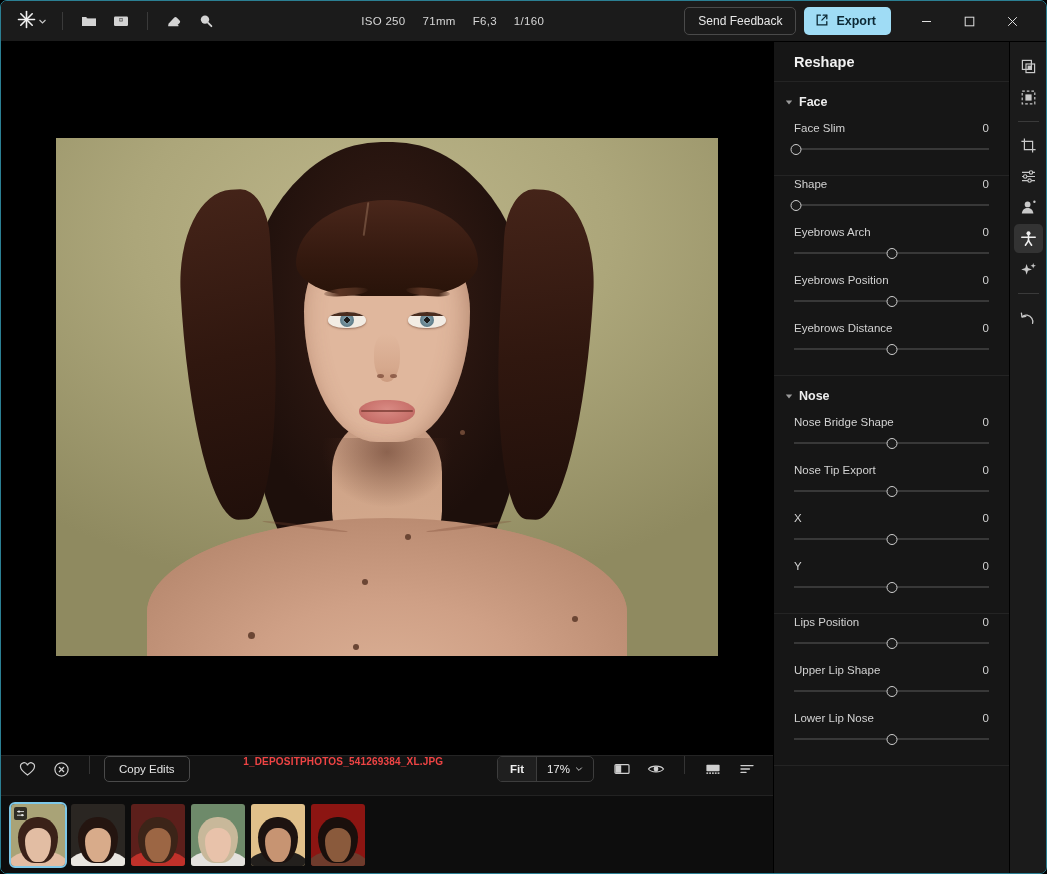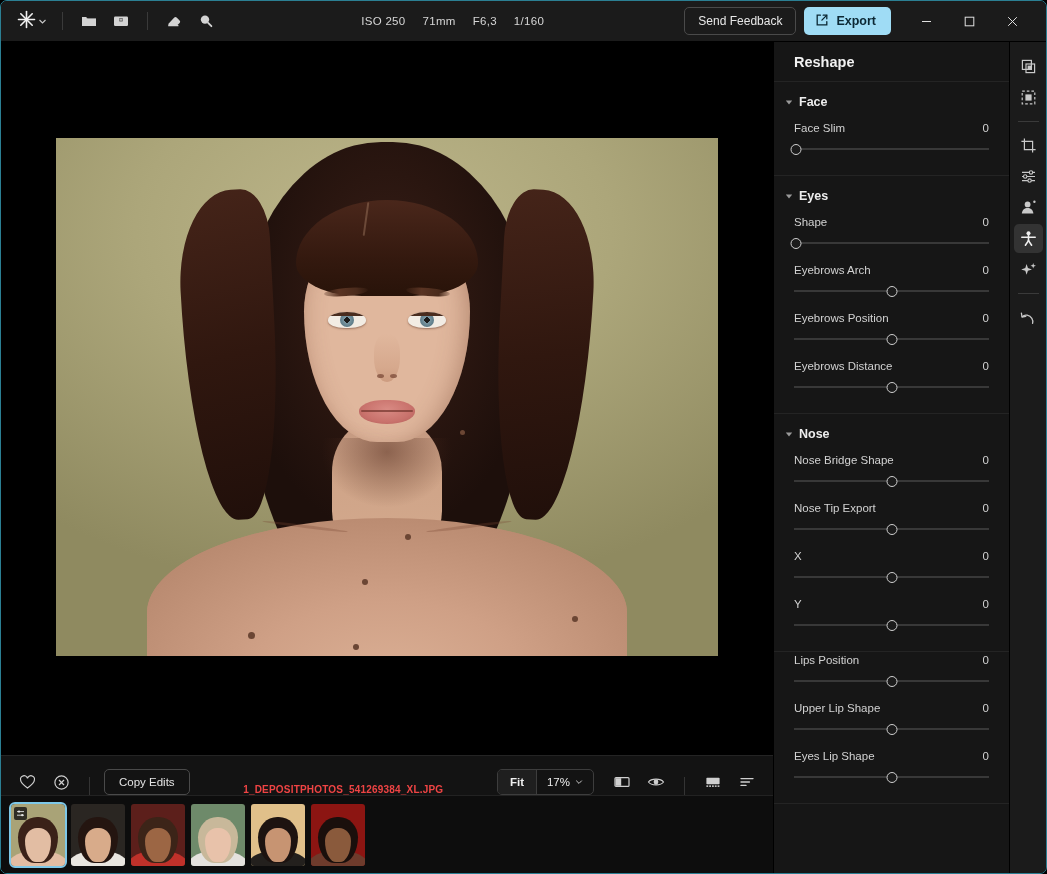--- a/index.html
+++ b/index.html
@@ -243,21 +243,21 @@
   }
   .mole { position: absolute; background: #6b4634; border-radius: 50%; }
 
   
   .statusbar {
     flex: 0 0 40px;
     height: 40px;
     background: #131313;
     border-top: 1px solid #242424;
     display: flex;
-    align-items: flex-end;
+    align-items: flex-start;
     padding: 0 12px;
     gap: 6px;
   }
   .sb-icon {
     width: 28px; height: 26px;
     display: flex; align-items: center; justify-content: center;
     border-radius: 4px; cursor: pointer;
   }
   .sb-sep { width: 1px; height: 18px; background: #343434; margin: 0 8px; }
   .copy-edits {
@@ -710,28 +710,20 @@
               <span class="sl-label">Face Slim</span>
               <span class="sl-value">0</span>
             </div>
             <div class="track">
               <div class="knob" style="left:1%;"></div>
             </div>
           </div>
         </div>
 
         <div class="section sec-pad-b">
-          <div class="section-head">
-            <span class="tri">
-              <svg width="8" height="7" viewBox="0 0 8 7">
-                  <path d="M0.8 1.5 L7.2 1.5 L4 5.5 Z" fill="#9a9a9a"></path>
-                </svg>
-            </span>
-            <span class="section-label">Eyes</span>
-          </div>
           <div class="slider-row">
             <div class="sl-top">
               <span class="sl-label">Shape</span>
               <span class="sl-value">0</span>
             </div>
             <div class="track">
               <div class="knob" style="left:1%;"></div>
             </div>
           </div>
           <div class="slider-row">
@@ -824,21 +816,21 @@
             <div class="sl-top">
               <span class="sl-label">Upper Lip Shape</span>
               <span class="sl-value">0</span>
             </div>
             <div class="track">
               <div class="knob" style="left:50%;"></div>
             </div>
           </div>
           <div class="slider-row">
             <div class="sl-top">
-              <span class="sl-label">Eyes Lip Shape</span>
+              <span class="sl-label">Lower Lip Nose</span>
               <span class="sl-value">0</span>
             </div>
             <div class="track">
               <div class="knob" style="left:50%;"></div>
             </div>
           </div>
         </div>
 
       </div>
     </div>

